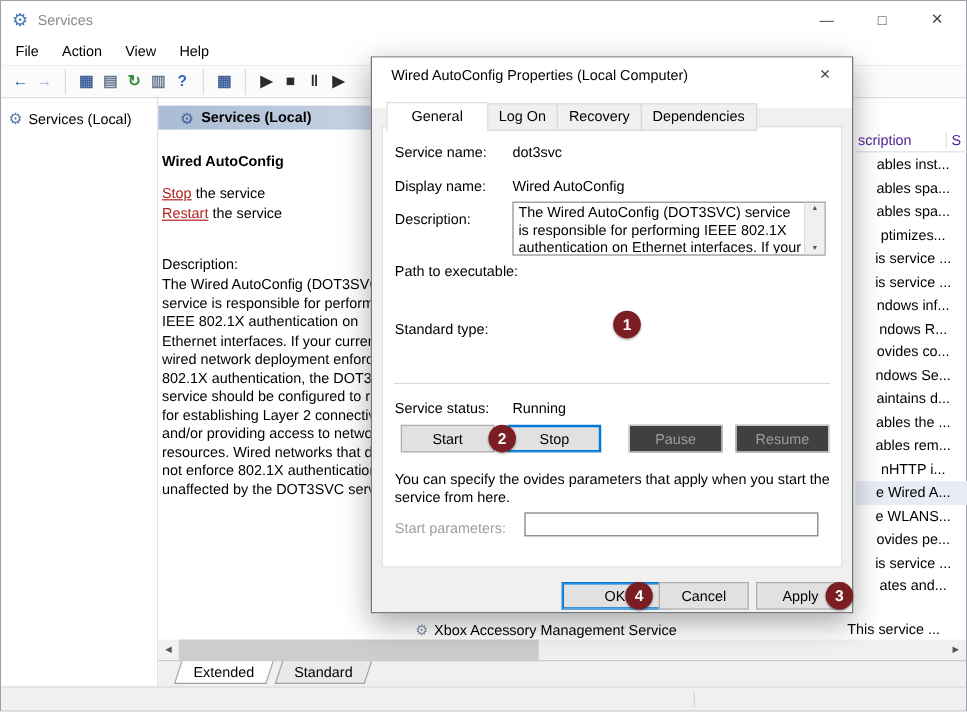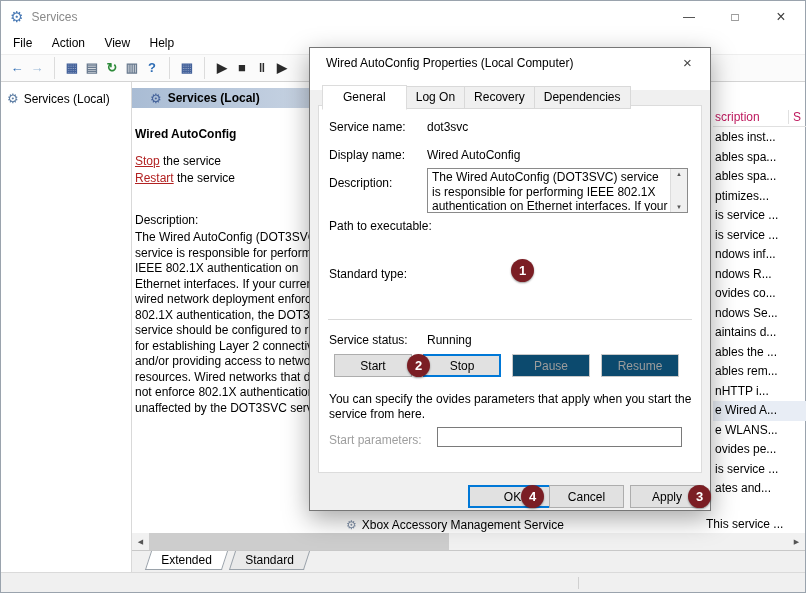--- a/index.html
+++ b/index.html
@@ -42,25 +42,25 @@
   .act-line{margin:0 2px;white-space:nowrap;}
   .act-line.first{margin-top:13px;}
   .act-line.second{margin-top:3px;}
   .link{color:#b22222;text-decoration:underline;cursor:pointer;}
   .desc-label{margin:28px 2px 0;}
   .desc-lines{margin:3px 2px 0;}
   .d-line{line-height:15.5px;white-space:nowrap;}
 
   
   .right-strip{position:absolute;left:712px;top:107px;width:94px;}
-  .rs-header{height:19px;line-height:19px;border-bottom:1px solid #e0e0e0;color:#be185d;position:relative;padding-left:2px;box-sizing:border-box;white-space:nowrap;overflow:hidden;}
+  .rs-header{height:19px;line-height:19px;border-bottom:1px solid #e0e0e0;color:#4c1d95;position:relative;padding-left:2px;box-sizing:border-box;white-space:nowrap;overflow:hidden;}
   .rs-sep{position:absolute;left:75px;top:2px;bottom:2px;width:1px;background:#e0e0e0;}
   .rs-status{position:absolute;left:80px;top:0;}
   .right-rows{margin-top:1px;}
-  .r-row{height:19.5px;line-height:19.5px;padding-left:2px;white-space:nowrap;overflow:hidden;}
+  .r-row{height:19.5px;line-height:19.5px;padding-left:2px;white-space:nowrap;overflow:hidden;text-align:center;}
   .right-rows .r-row:nth-child(15){background:#e8edf5;}
 
   .xbox-row{position:absolute;left:340px;top:514px;right:0;height:19px;display:flex;align-items:center;gap:5px;padding-left:5px;white-space:nowrap;}
   .xbox-gear{color:#8494ab;font-size:12px;}
   .xbox-desc{position:absolute;left:365px;top:0;line-height:19px;}
 
   
   .hscroll{position:absolute;left:131px;right:0;top:532px;height:17px;background:#f1f1f1;}
   .hs-btn{position:absolute;top:0;width:17px;height:17px;line-height:17px;text-align:center;font-size:7px;color:#555;}
   .hs-left{left:0;} .hs-right{right:0;}
@@ -101,21 +101,21 @@
   .path-value{position:absolute;left:10px;top:131px;width:372px;font-size:11px;white-space:nowrap;overflow:hidden;}
   .lbl-startup{top:161px;}
   .combo{position:absolute;left:108px;top:154px;width:262px;height:23px;border:1px solid #7a7a7a;box-sizing:border-box;background:#fff;}
   .combo-value{position:absolute;left:7px;top:0;line-height:21px;}
   .combo-arrow{position:absolute;right:0;top:0;width:18px;height:21px;line-height:21px;text-align:center;font-size:7px;color:#444;}
   .hr{position:absolute;left:9px;right:9px;top:213px;border-top:1px solid #d9d9d9;}
   .lbl-status{top:227px;} .val-status{top:227px;}
 
   .btn{position:absolute;height:23px;background:#e1e1e1;border:1px solid #adadad;font-family:inherit;font-size:12px;padding:0;text-align:center;box-sizing:border-box;color:#000;cursor:pointer;}
   .btn.focused{border:1px solid #0078d7;box-shadow:inset 0 0 0 1px #0078d7;}
-  .btn.disabled{color:#9c9c9c;background:#0c4a6e;border-color:#c9c9c9;}
+  .btn.disabled{color:#9c9c9c;background:#404040;border-color:#c9c9c9;margin-left:12px;}
   .btn-start{left:15px;top:248px;width:78px;}
   .btn-stop{left:104px;top:248px;width:78px;}
   .btn-pause{left:193px;top:248px;width:78px;}
   .btn-resume{left:282px;top:248px;width:78px;}
   .hint{position:absolute;left:10px;top:286px;width:370px;line-height:15px;}
   .sp-label{position:absolute;left:10px;top:327px;color:#9e9e9e;}
   .sp-input{position:absolute;left:118px;top:321px;width:245px;height:20px;border:1px solid #7a7a7a;box-sizing:border-box;font-family:inherit;font-size:12px;padding:0 4px;background:#fff;}
 
   .btn-ok{left:158px;top:437px;width:89px;}
   .btn-cancel{left:239px;top:437px;width:75px;}

